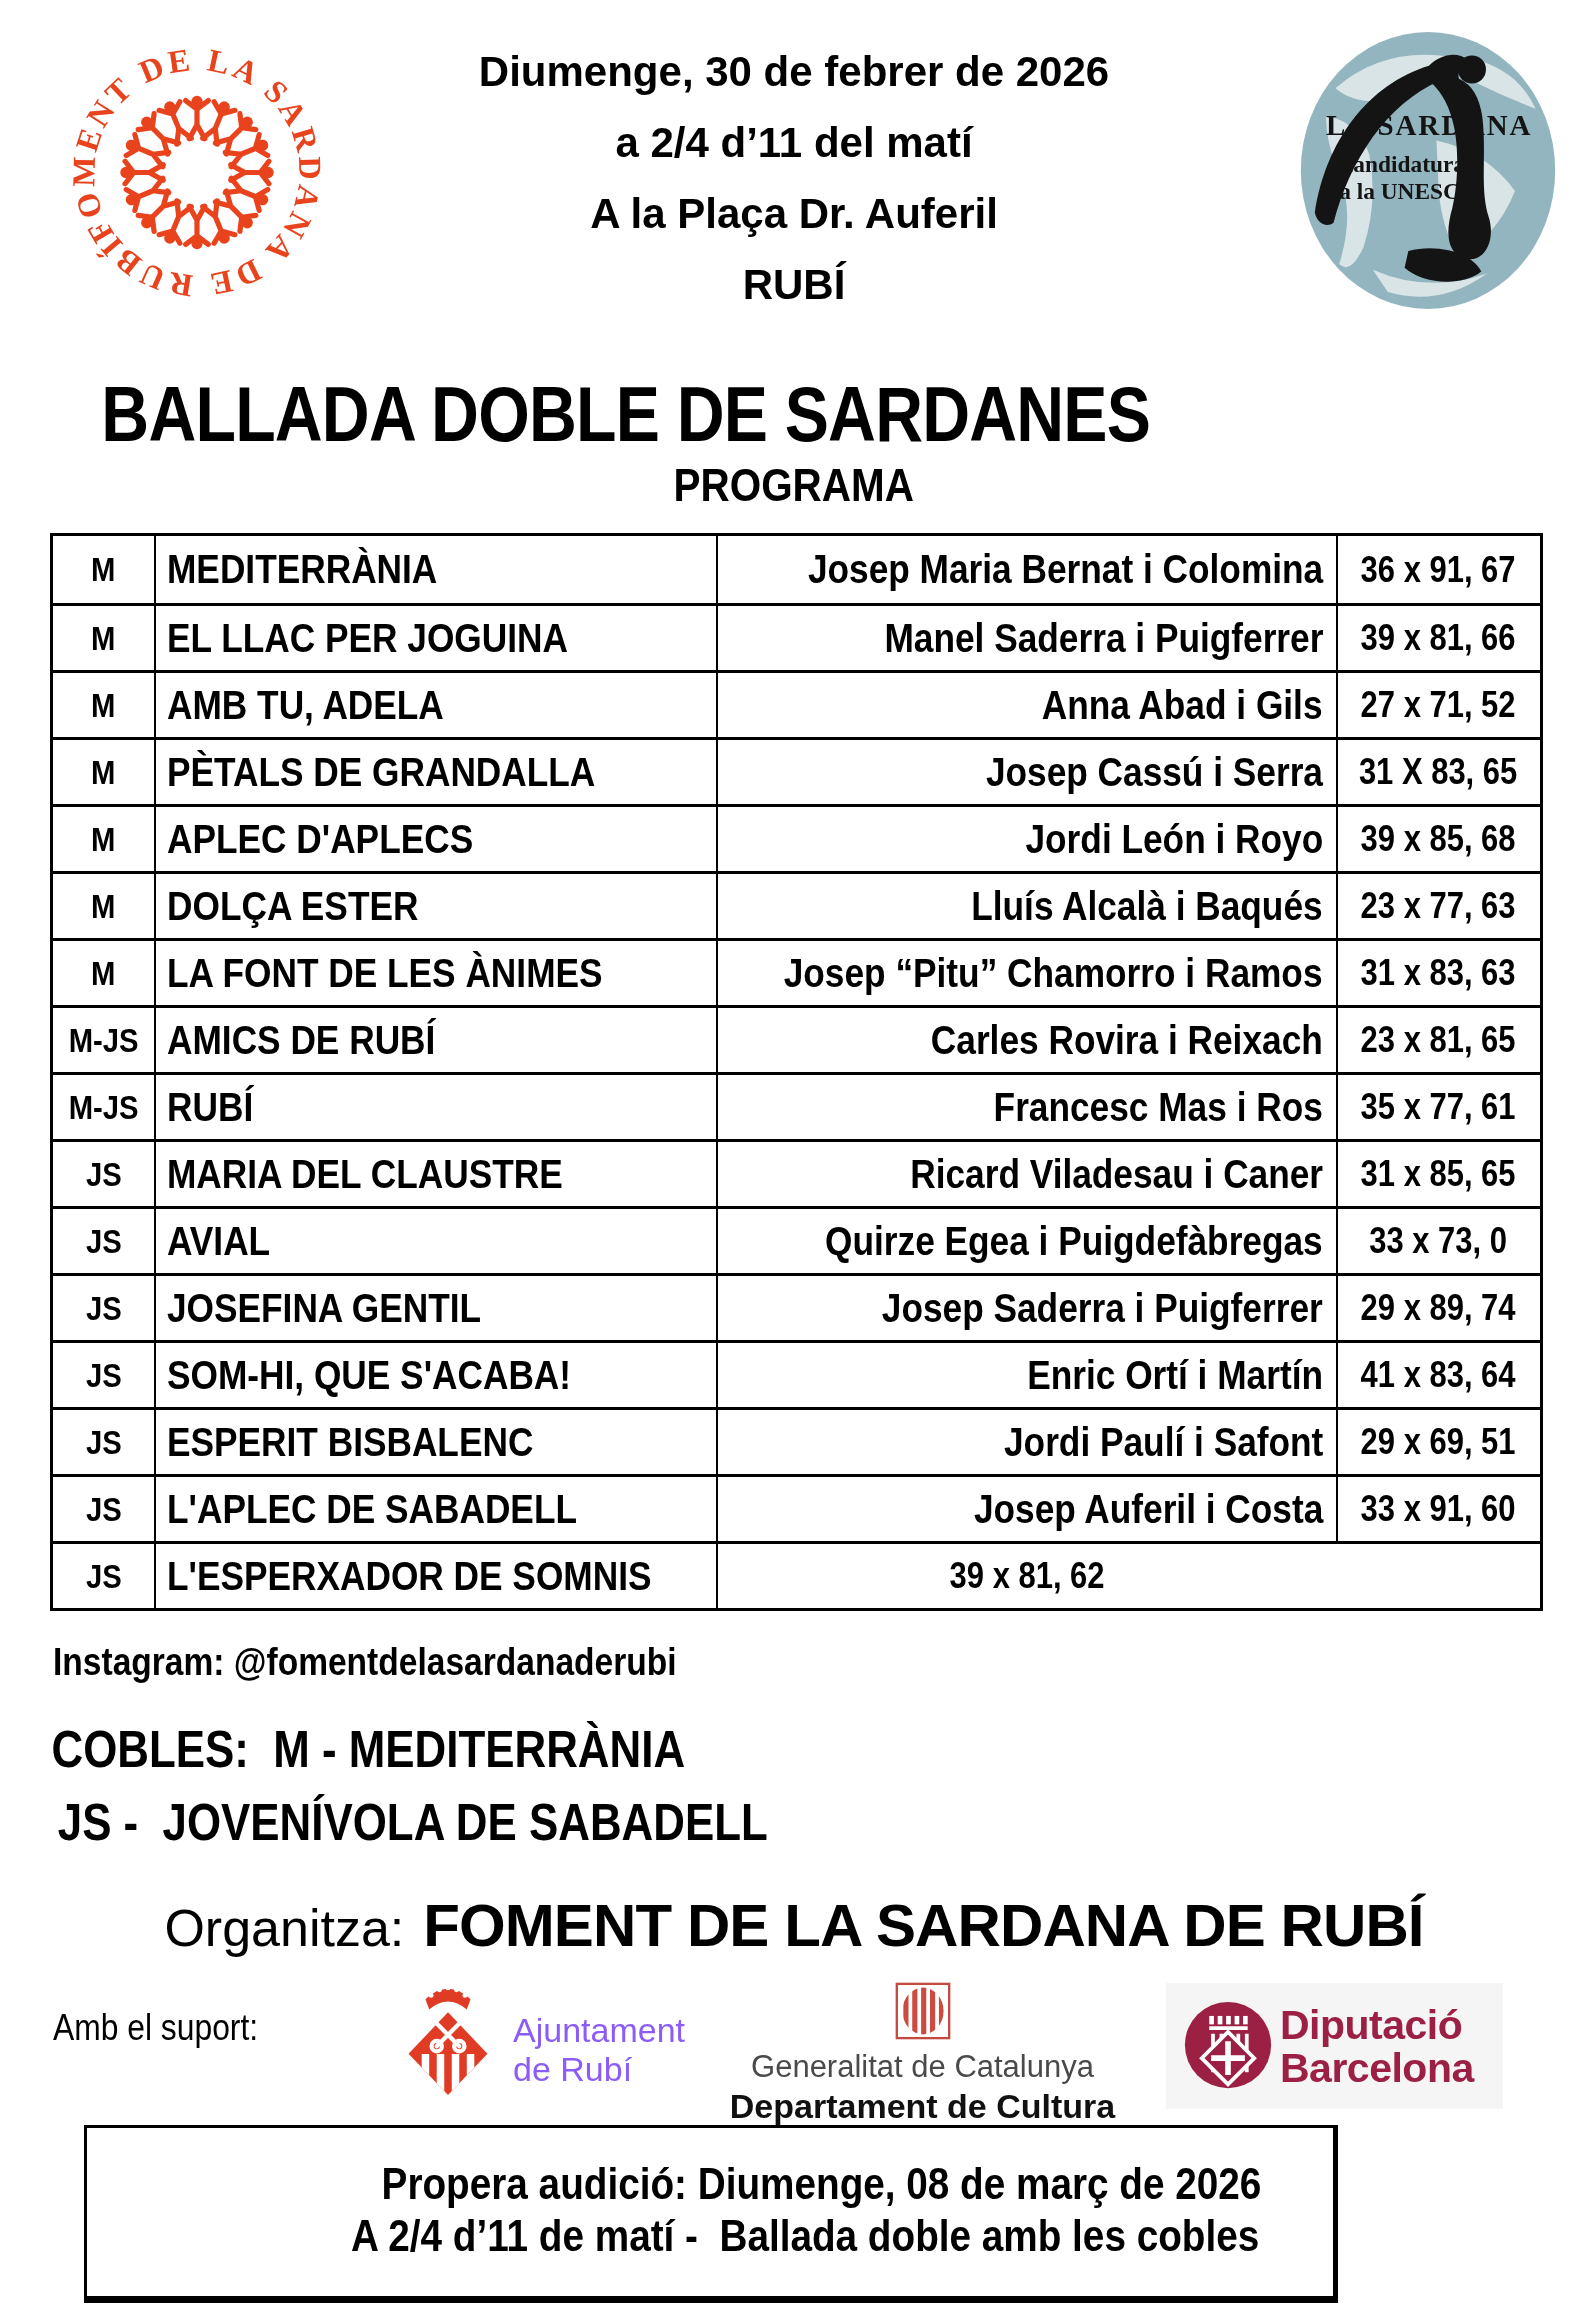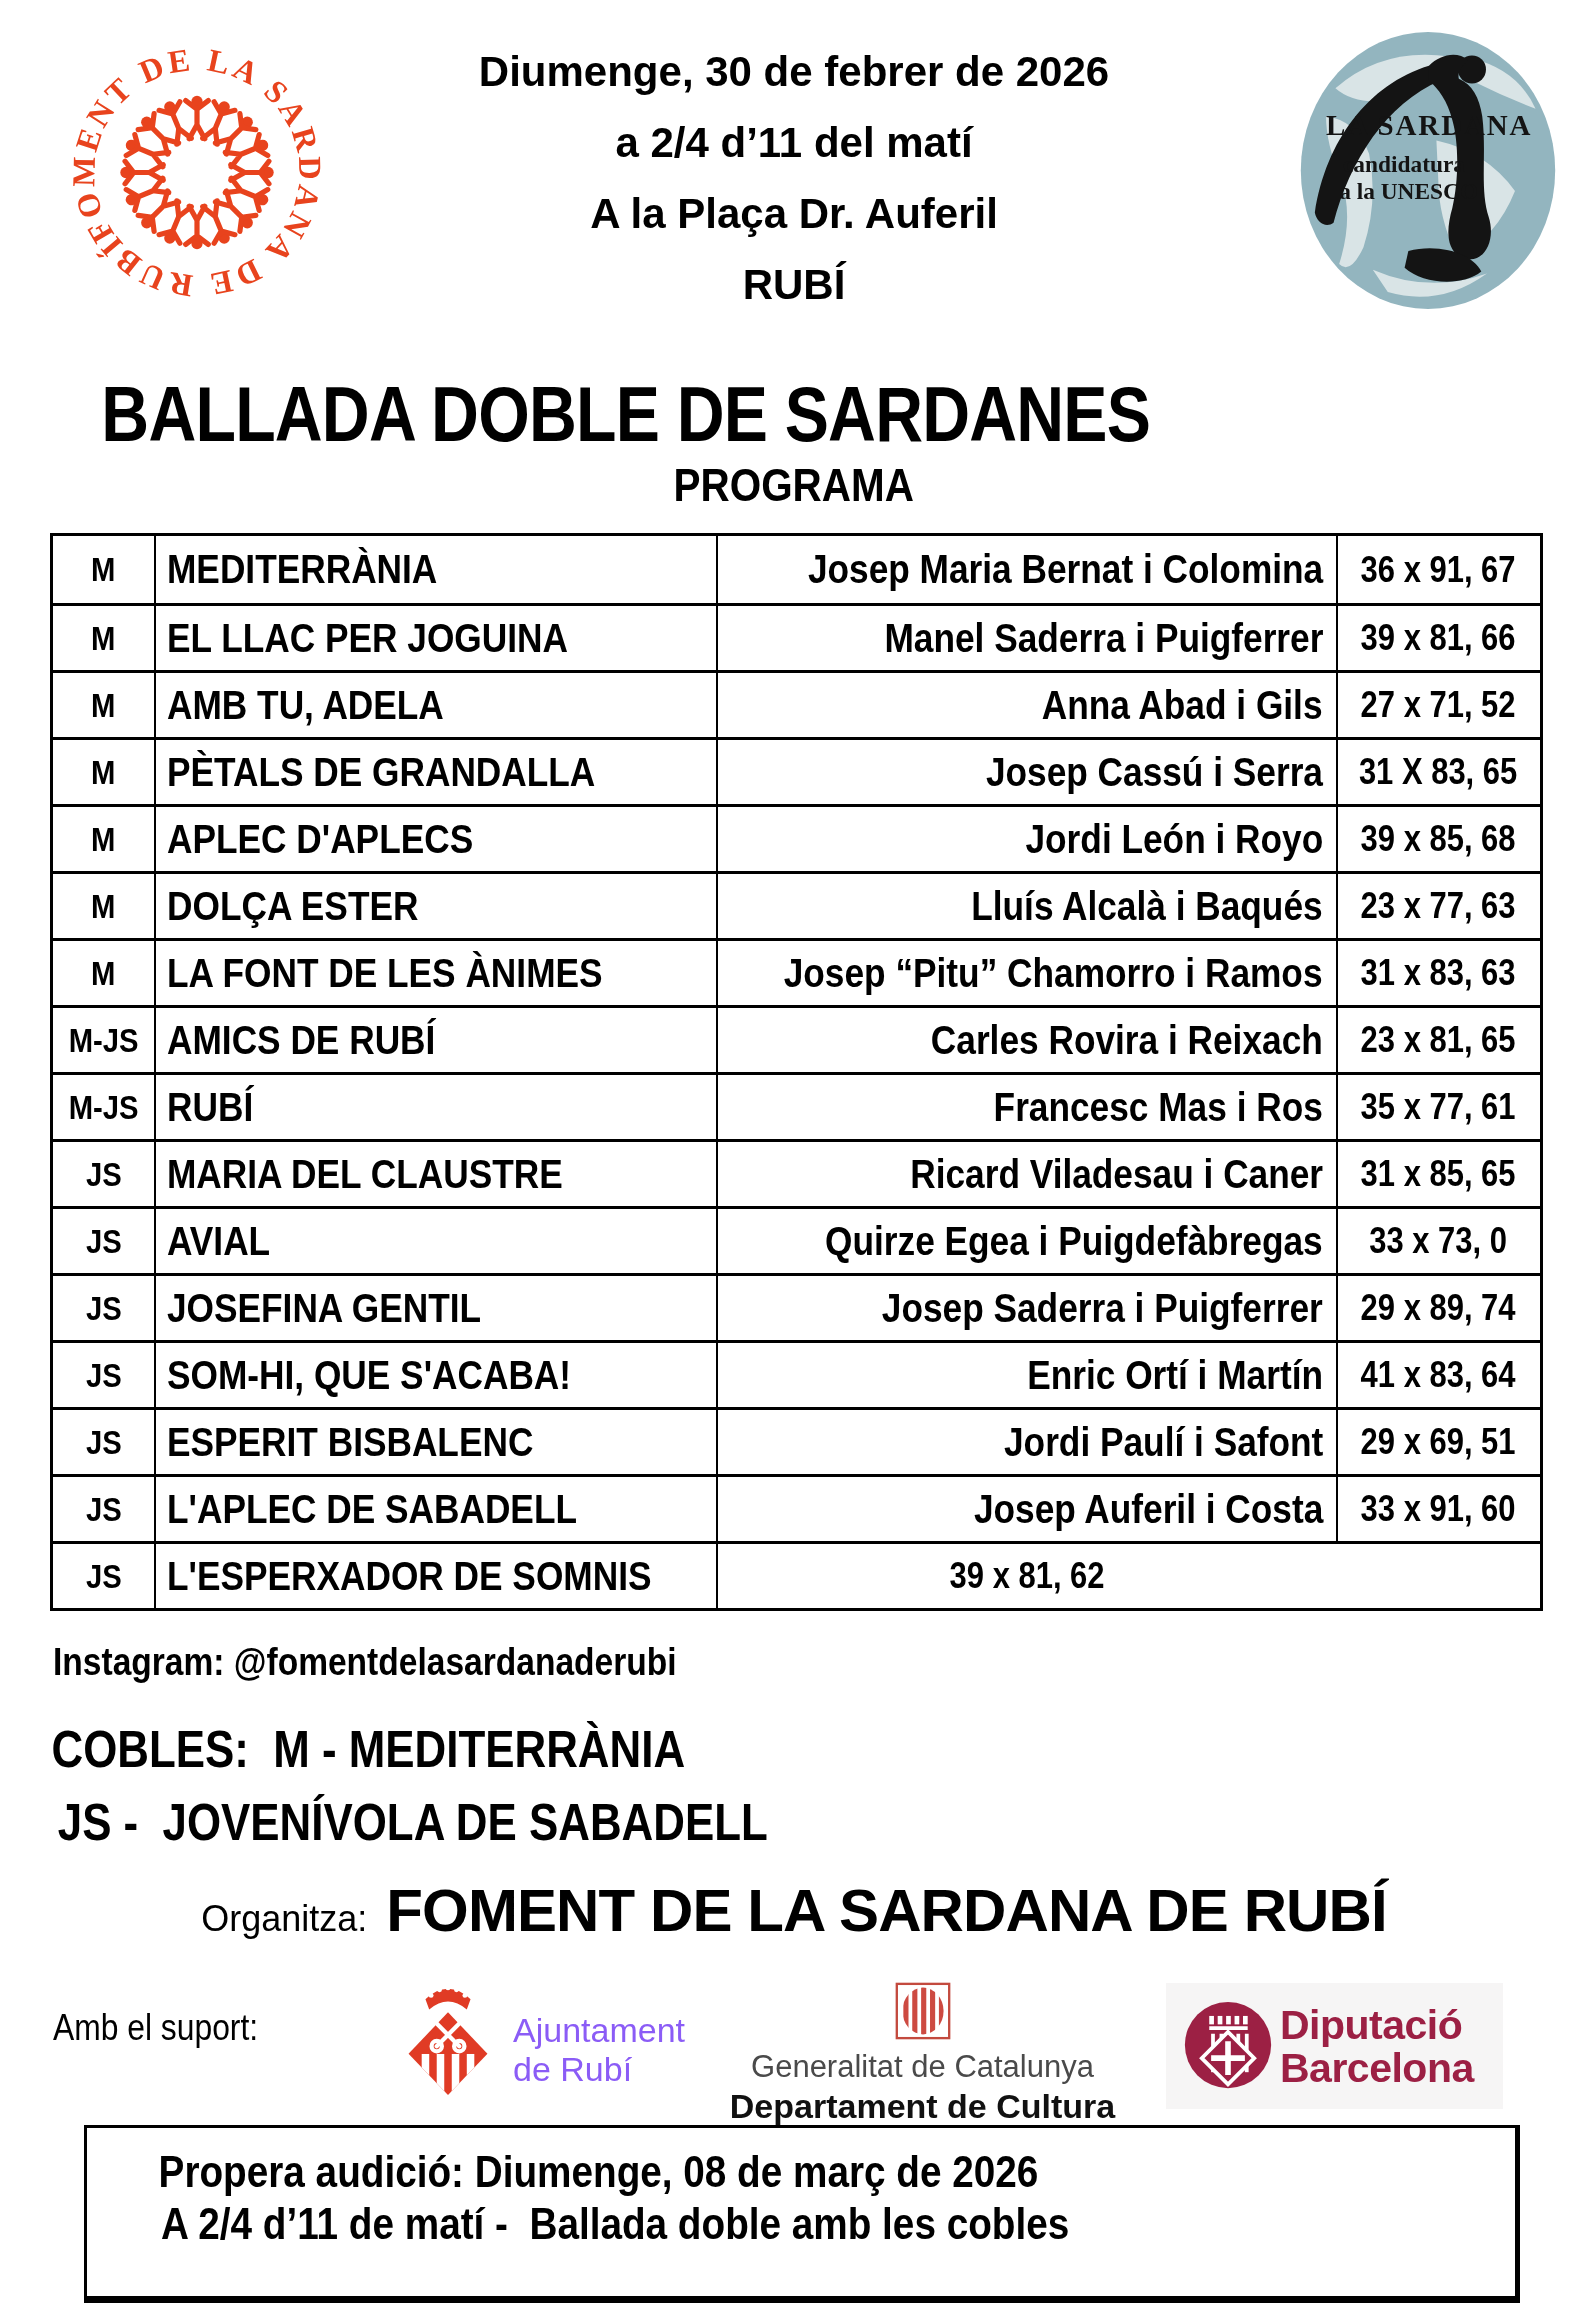--- a/index.html
+++ b/index.html
@@ -32,40 +32,40 @@
   .c1{justify-content:center;font-size:34px;font-weight:700;}
   .c2{font-size:41px;font-weight:700;padding-left:11.2px;}
   .c3{justify-content:flex-end;font-size:41px;font-weight:700;padding-right:13px;}
   .c4{justify-content:center;font-size:36px;font-weight:700;}
 
   .instagram{position:absolute;left:53px;top:1640px;font-size:39px;font-weight:700;}
   .cobles{position:absolute;top:1713px;left:0;right:0;text-align:left;
           font-size:51px;font-weight:700;line-height:73px;}
   .organitza{position:absolute;top:1860px;left:0;right:0;display:flex;
              justify-content:center;align-items:baseline;gap:19px;}
-  .organitza .lab{font-size:36px;font-weight:400;margin-top:38px;}
+  .organitza .lab{font-size:52px;font-weight:400;margin-top:38px;}
   .organitza .val{font-size:60px;font-weight:700;letter-spacing:-0.9px;}
 
   
   .support-label{position:absolute;left:53px;top:2007px;font-size:37px;}
   .aj-logo{position:absolute;left:401px;top:1971px;}
   .aj-text{position:absolute;left:513px;top:2011px;font-size:34px;line-height:39px;color:#8b5cf6;}
   .gen{position:absolute;left:679px;top:1981px;width:487px;text-align:center;}
   .gen svg{display:block;margin:0 auto;}
   .gen-l1{font-size:31px;color:#4a4a4a;margin-top:7.5px;}
   .gen-l2{font-size:34px;font-weight:700;color:#111;margin-top:2px;}
   .dip{position:absolute;left:1166px;top:1983px;width:337px;height:126px;background:#f6f5f5;}
   .dip svg{position:absolute;left:17px;top:17px;}
   .dip-text{position:absolute;left:114px;top:20.6px;font-size:41px;font-weight:700;
             line-height:43px;color:#9c2044;letter-spacing:-0.5px;}
 
   
-  .footer-box{position:absolute;left:84px;top:2125px;width:1436px;height:178px;
+  .footer-box{position:absolute;left:84px;top:2125px;width:1254px;height:178px;
               box-sizing:border-box;border:3.7px solid #000;border-right-width:5.6px;
-              border-bottom-width:7.5px;text-align:left;padding-top:18px;}
+              border-bottom-width:7.5px;text-align:right;padding-top:30px;}
   .footer-box .fl{line-height:52px;font-weight:700;font-size:45px;}
   .footer-box .fl3{font-size:47px;}
 </style>
 </head>
 <body>
 
 <div class="page">
 
   <svg class="foment-logo" width="260" height="277" viewBox="0 0 300 300">
     <defs>

